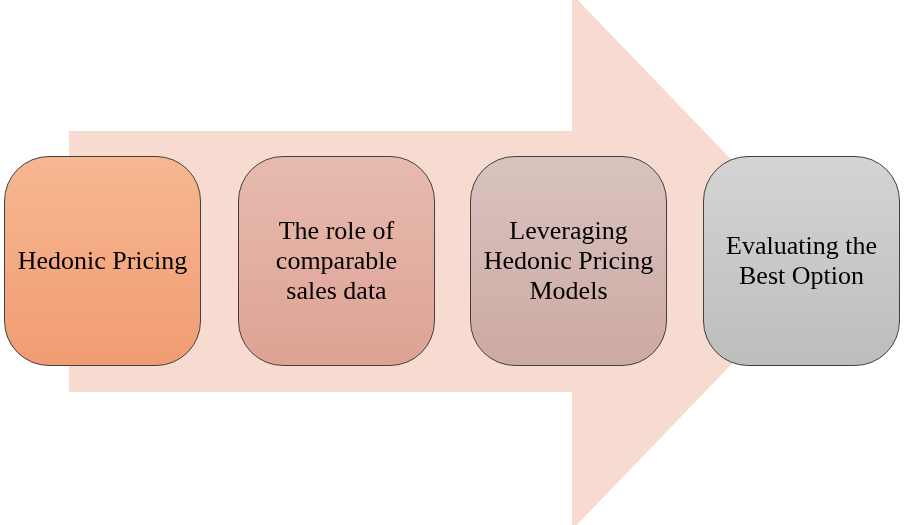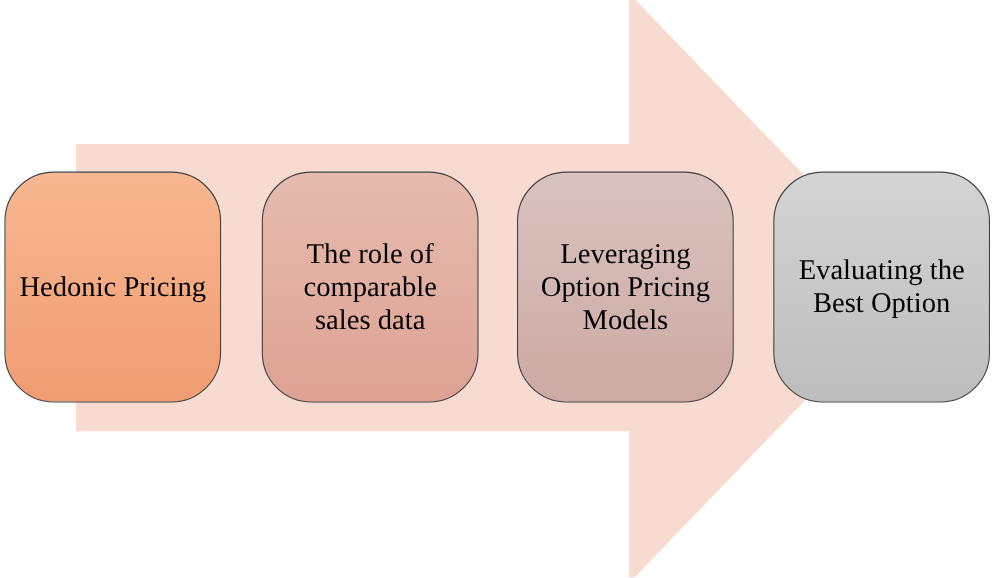--- a/index.html
+++ b/index.html
@@ -55,21 +55,21 @@
   </div>
 
   <div class="step step-2" style="background: linear-gradient(rgb(230, 187, 175), rgb(222, 162, 148));">
     <div class="step-label">The role of
 comparable
 sales data</div>
   </div>
 
   <div class="step step-3" style="background: linear-gradient(rgb(217, 195, 191), rgb(205, 169, 163));">
     <div class="step-label">Leveraging
-Option Pricing
+Hedonic Pricing
 Models</div>
   </div>
 
   <div class="step step-4" style="background: linear-gradient(rgb(212, 212, 212), rgb(189, 189, 189)); justify-content: center;">
     <div class="step-label">Evaluating the
 Best Option</div>
   </div>
 
 </div>
 

